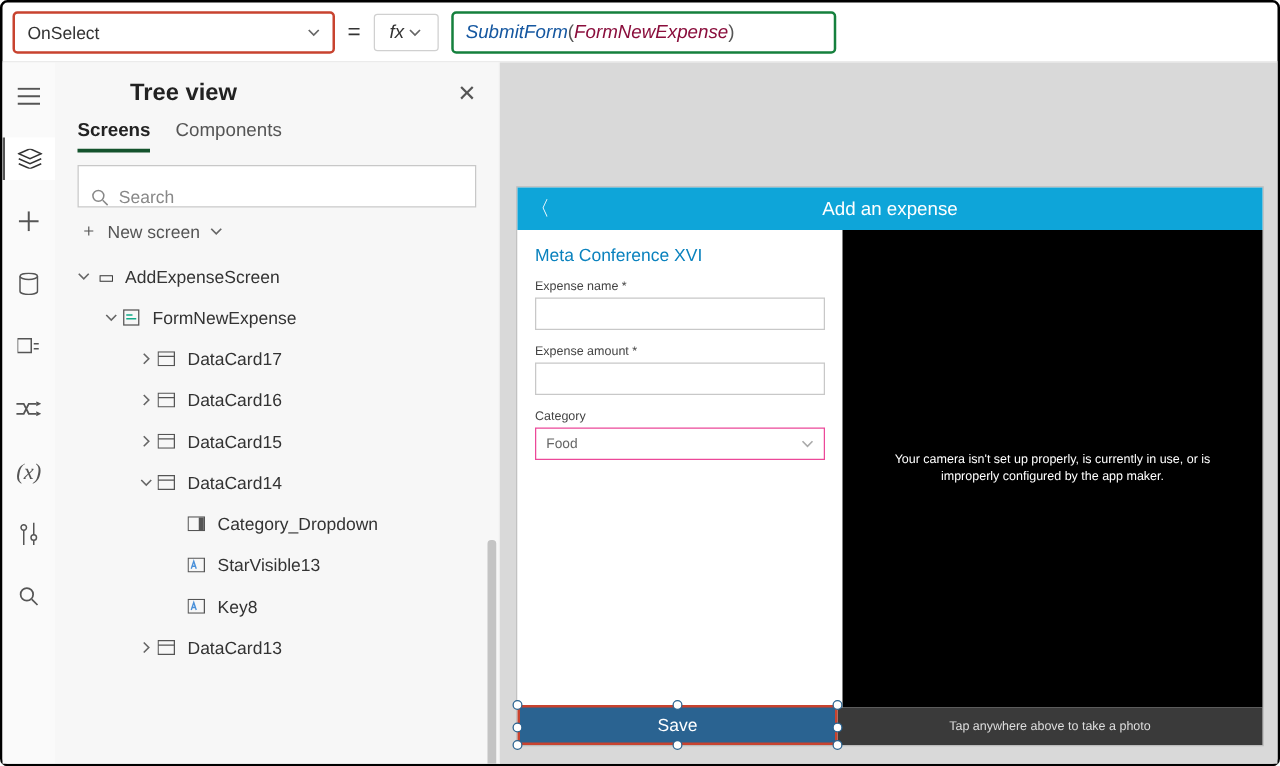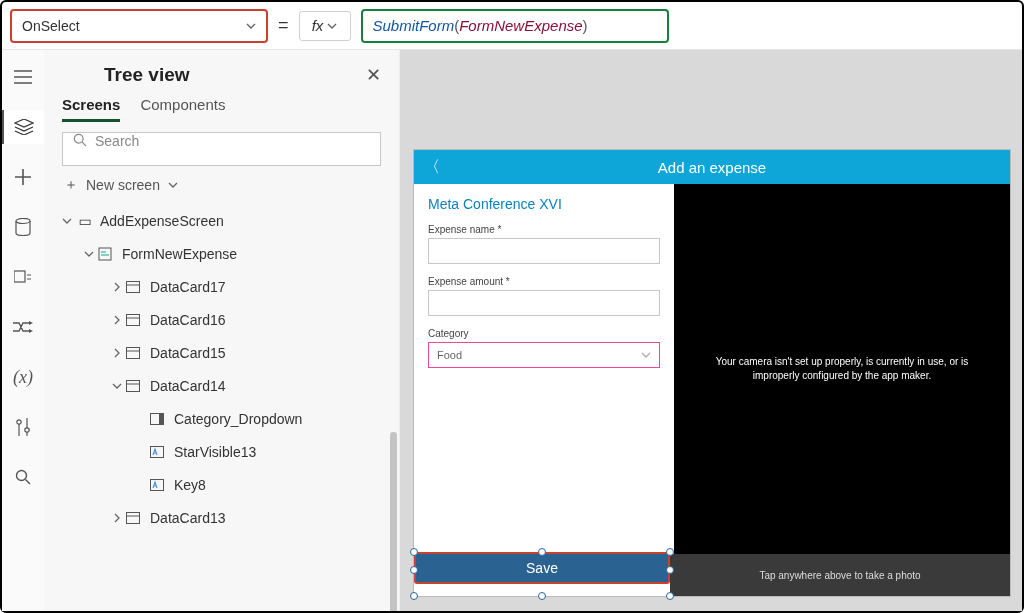--- a/index.html
+++ b/index.html
@@ -26,21 +26,21 @@
 
   
   .tree-panel { width: 356px; background: #f7f7f7; display: flex; flex-direction: column; border-right: 1px solid #eee; position: relative; }
   .tree-header { display: flex; align-items: center; justify-content: space-between; padding: 14px 18px 4px 18px; }
   .tree-title { font-size: 19px; font-weight: 600; color: #222; margin-left: 42px; }
   .close-x { font-size: 18px; color: #555; }
   .tree-tabs { display: flex; gap: 20px; padding: 6px 18px 0 18px; }
   .tree-tab { font-size: 15px; color: #555; padding-bottom: 6px; }
   .tree-tab.active { color: #222; font-weight: 600; border-bottom: 3px solid #14532d; }
   .search-wrap { padding: 10px 18px 0 18px; }
-  .search-box { display: flex; align-items: flex-start; height: 34px; background: #fff; border: 1px solid #c8c8c8; padding: 0 10px; gap: 8px; color: #888; font-size: 14px; }
+  .search-box { display: flex; align-items: flex-end; height: 34px; background: #fff; border: 1px solid #c8c8c8; padding: 0 10px; gap: 8px; color: #888; font-size: 14px; }
   .new-screen { display: flex; align-items: center; gap: 8px; padding: 10px 20px 8px 20px; color: #555; font-size: 14px; }
 
   .tree-scroll { flex: 1; overflow: hidden; position: relative; }
   .tree-list { padding: 2px 0 10px 0; }
   .tn { display: flex; align-items: center; height: 33px; font-size: 14px; color: #333; }
   .tn .chev { width: 14px; text-align: center; color: #666; display:inline-block; }
   .tn .ico  { width: 18px; text-align: center; display:inline-block; margin-right:6px; }
   .ind0 { padding-left: 18px; }
   .ind1 { padding-left: 40px; }
   .ind2 { padding-left: 68px; }
@@ -53,21 +53,21 @@
   .phone-header { height: 34px; background: #0ea5d9; color: #fff; display: flex; align-items: center; justify-content: center; font-size: 15px; position: relative; }
   .phone-back { position: absolute; left: 10px; font-size: 16px; color: #fff; }
   .phone-body { flex: 1; display: flex; min-height: 0; }
   .form-col { width: 260px; background: #fff; padding: 12px 14px 0 14px; display: flex; flex-direction: column; }
   .trip-name { color: #0a82be; font-size: 14px; margin-bottom: 12px; }
   .fld-label { font-size: 10px; color: #444; margin-bottom: 3px; }
   .fld-input { height: 26px; border: 1px solid #c8c8c8; margin-bottom: 12px; }
   .fld-select { height: 26px; border: 1px solid #ec4899; margin-bottom: 12px; display: flex; align-items: center; padding: 0 8px; font-size: 11px; color: #666; justify-content: space-between; }
   .cam-col { flex: 1; background: #000; color: #fff; display: flex; align-items: center; justify-content: center; text-align: center; font-size: 10px; padding: 0 28px; line-height: 1.4; }
 
-  .phone-footer { height: 42px; display: flex; }
+  .phone-footer { height: 30px; display: flex; }
   .save-wrap { position: relative; width: 256px; }
   .save-btn { position: absolute; left: 0; right: 0; top: -2px; height: 32px; background: #2a6391; border: 2px solid #c8432f; border-radius: 3px; color: #fff; font-size: 14px; display: flex; align-items: center; justify-content: center; }
   .handle { position: absolute; width: 8px; height: 8px; background: #fff; border: 1px solid #2a6391; border-radius: 50%; }
   .h-tl { left: -4px; top: -6px; } .h-tm { left: 50%; margin-left:-4px; top: -6px; } .h-tr { right: -4px; top: -6px; }
   .h-ml { left: -4px; top: 12px; } .h-mr { right: -4px; top: 12px; }
   .h-bl { left: -4px; bottom: -4px; } .h-bm { left: 50%; margin-left:-4px; bottom: -4px; } .h-br { right: -4px; bottom: -4px; }
   .photo-hint { flex: 1; background: #3a3a3a; color: #ddd; font-size: 10px; display: flex; align-items: center; justify-content: center; }
 
   svg { display: block; }
   .chev-svg { width: 10px; height: 10px; }

